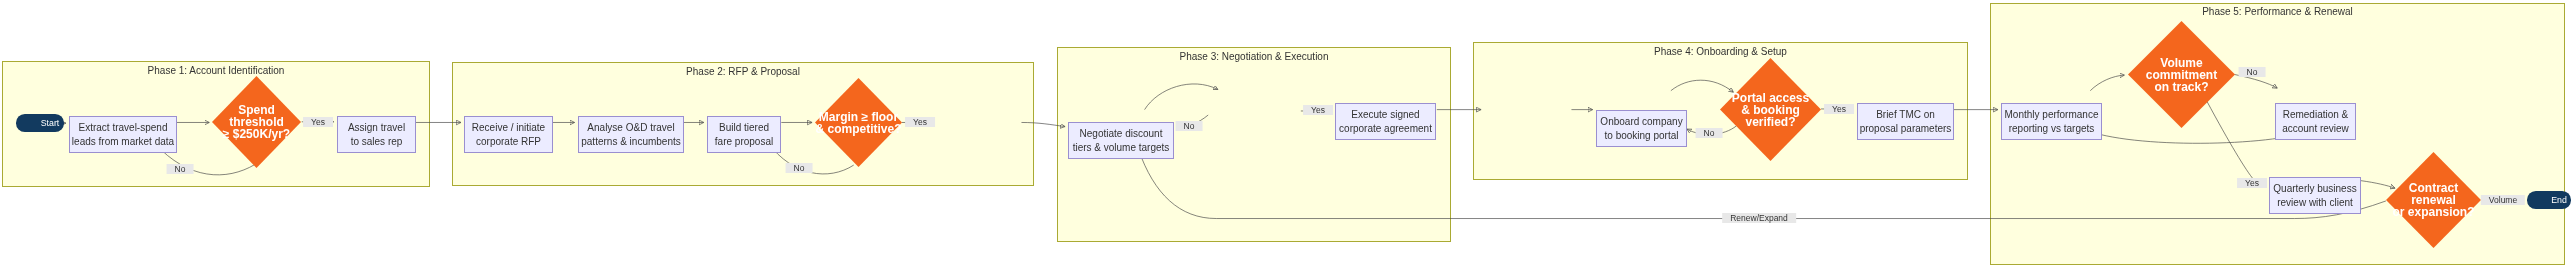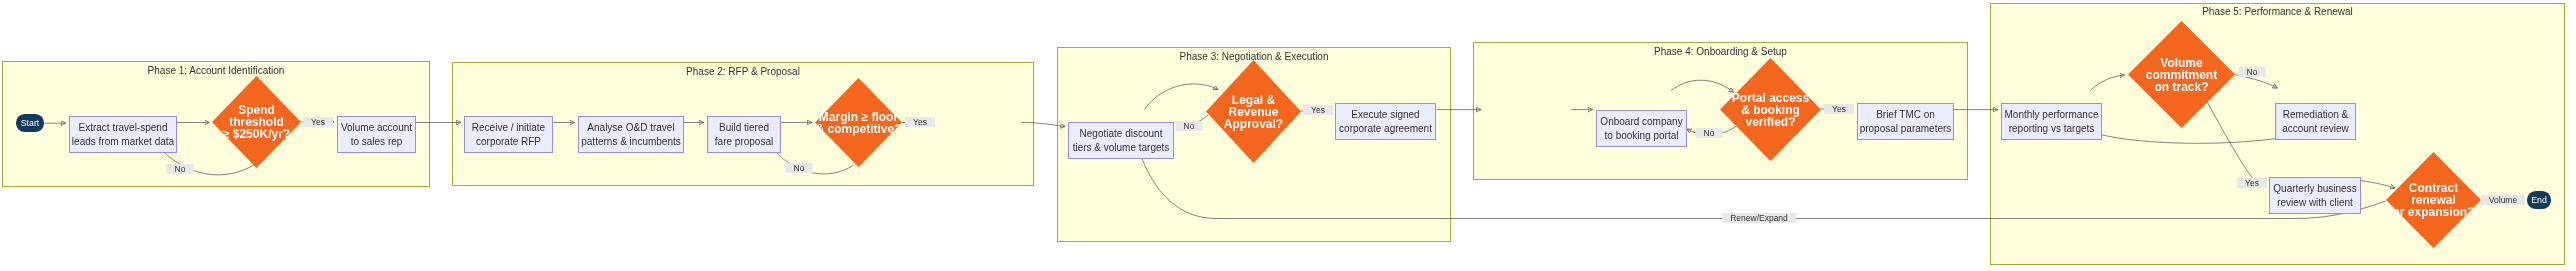--- a/index.html
+++ b/index.html
@@ -29,20 +29,21 @@
     white-space:pre-line;color:var(--c-text,#333);
     box-sizing:border-box;
     margin-top:12px;
   }
   .terminal{
     position:absolute;z-index:3;
     background:var(--c-terminal_fill,#123A5F);
     border-radius:8.8px;color:#fff;
     display:flex;align-items:center;justify-content:center;
     font-size:8.8px;
+    padding-left:20px;
   }
   .diamond{position:absolute;z-index:3;}
   .diamond svg{position:absolute;left:0;top:0;width:100%;height:100%;}
   .diamond polygon{fill:var(--c-decision_fill,#F4661D);}
   .dtext{
     position:absolute;left:0;top:0;width:100%;height:100%;
     display:flex;align-items:center;justify-content:center;
     text-align:center;font-size:12px;line-height:12px;font-weight:bold;
     white-space:pre-line;color:#ffffff;
   }
@@ -106,21 +107,21 @@
     <path d="M3490,267 C3512,270 3529,274 3540,278" marker-end="url(#arr)"></path>
     <path d="M3668,296 L3730,296" marker-end="url(#arr)"></path>
     <path d="M3527,297 C3472,317 3432,323 3392,323 L1798,323 C1744,323 1706,287 1683,221" marker-end="url(#arr)"></path>
   </svg>
 
   <div class="terminal" style="left:16px;top:114px;width:28px;height:17.6px">Start</div>
   <div class="terminal" style="left:2527px;top:191px;width:24px;height:17.6px">End</div>
 
   <div class="pbox" style="left:69px;top:104px;width:108px;height:37px">Extract travel-spend
 leads from market data</div>
-  <div class="pbox" style="left:337px;top:104px;width:79px;height:37px">Volume account
+  <div class="pbox" style="left:337px;top:104px;width:79px;height:37px">Assign travel
 to sales rep</div>
   <div class="pbox" style="left:578px;top:104px;width:106px;height:37px">Analyse O&amp;D travel
 patterns &amp; incumbents</div>
   <div class="pbox" style="left:464px;top:104px;width:89px;height:37px">Receive / initiate
 corporate RFP</div>
   <div class="pbox" style="left:707px;top:104px;width:74px;height:37px">Build tiered
 fare proposal</div>
   <div class="pbox" style="left:1068px;top:110px;width:106px;height:37px">Negotiate discount
 tiers &amp; volume targets</div>
   <div class="pbox" style="left:1335px;top:91px;width:101px;height:37px">Execute signed
@@ -142,27 +143,20 @@
       </svg>
     <div class="dtext">Spend threshold
 ≥ $250K/yr?</div>
   </div>
   <div class="diamond" style="left:815px;top:78px;width:87px;height:89px">
     <svg viewBox="0 0 100 100" preserveAspectRatio="none">
         <polygon points="50,0 100,50 50,100 0,50"></polygon>
       </svg>
     <div class="dtext">Margin ≥ floor
 &amp; competitive?</div>
-  </div>
-  <div class="diamond" style="left:1206px;top:60px;width:95px;height:103px">
-    <svg viewBox="0 0 100 100" preserveAspectRatio="none">
-        <polygon points="50,0 100,50 50,100 0,50"></polygon>
-      </svg>
-    <div class="dtext">Legal &amp; Revenue
-Approval?</div>
   </div>
   <div class="diamond" style="left:1720px;top:58px;width:101px;height:103px">
     <svg viewBox="0 0 100 100" preserveAspectRatio="none">
         <polygon points="50,0 100,50 50,100 0,50"></polygon>
       </svg>
     <div class="dtext">Portal access
 &amp; booking verified?</div>
   </div>
   <div class="diamond" style="left:2128px;top:21px;width:107px;height:107px">
     <svg viewBox="0 0 100 100" preserveAspectRatio="none">

